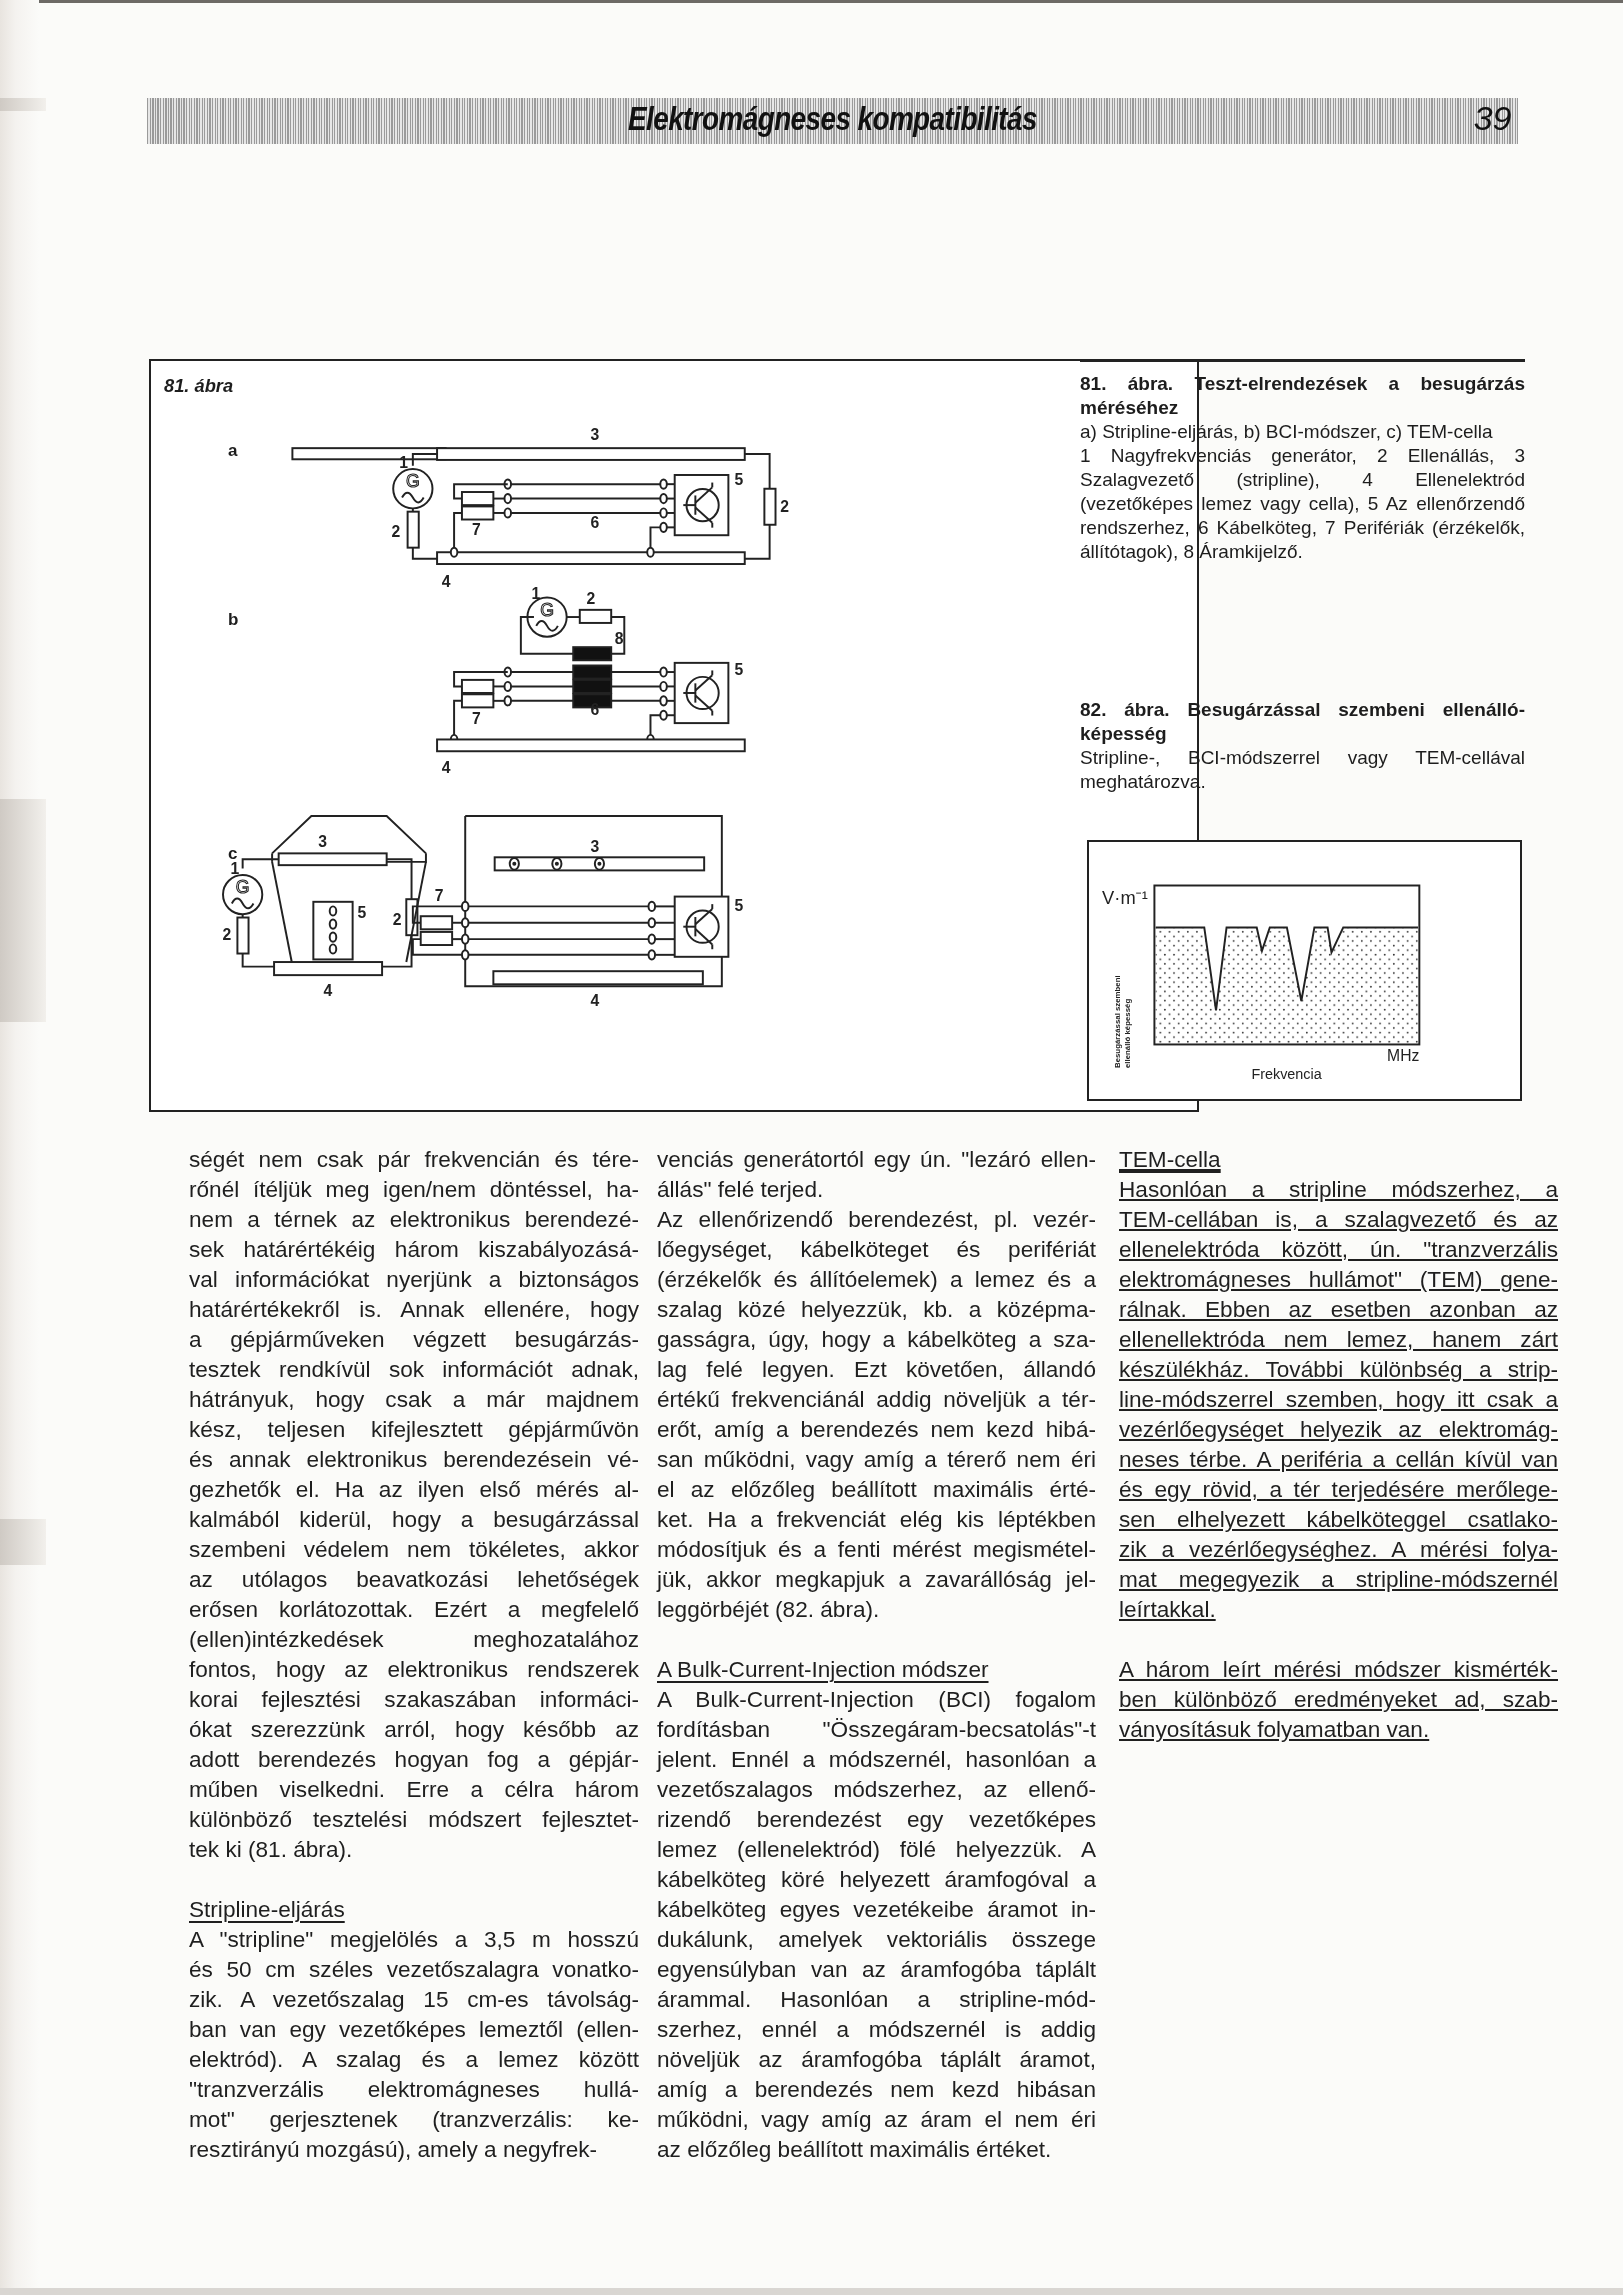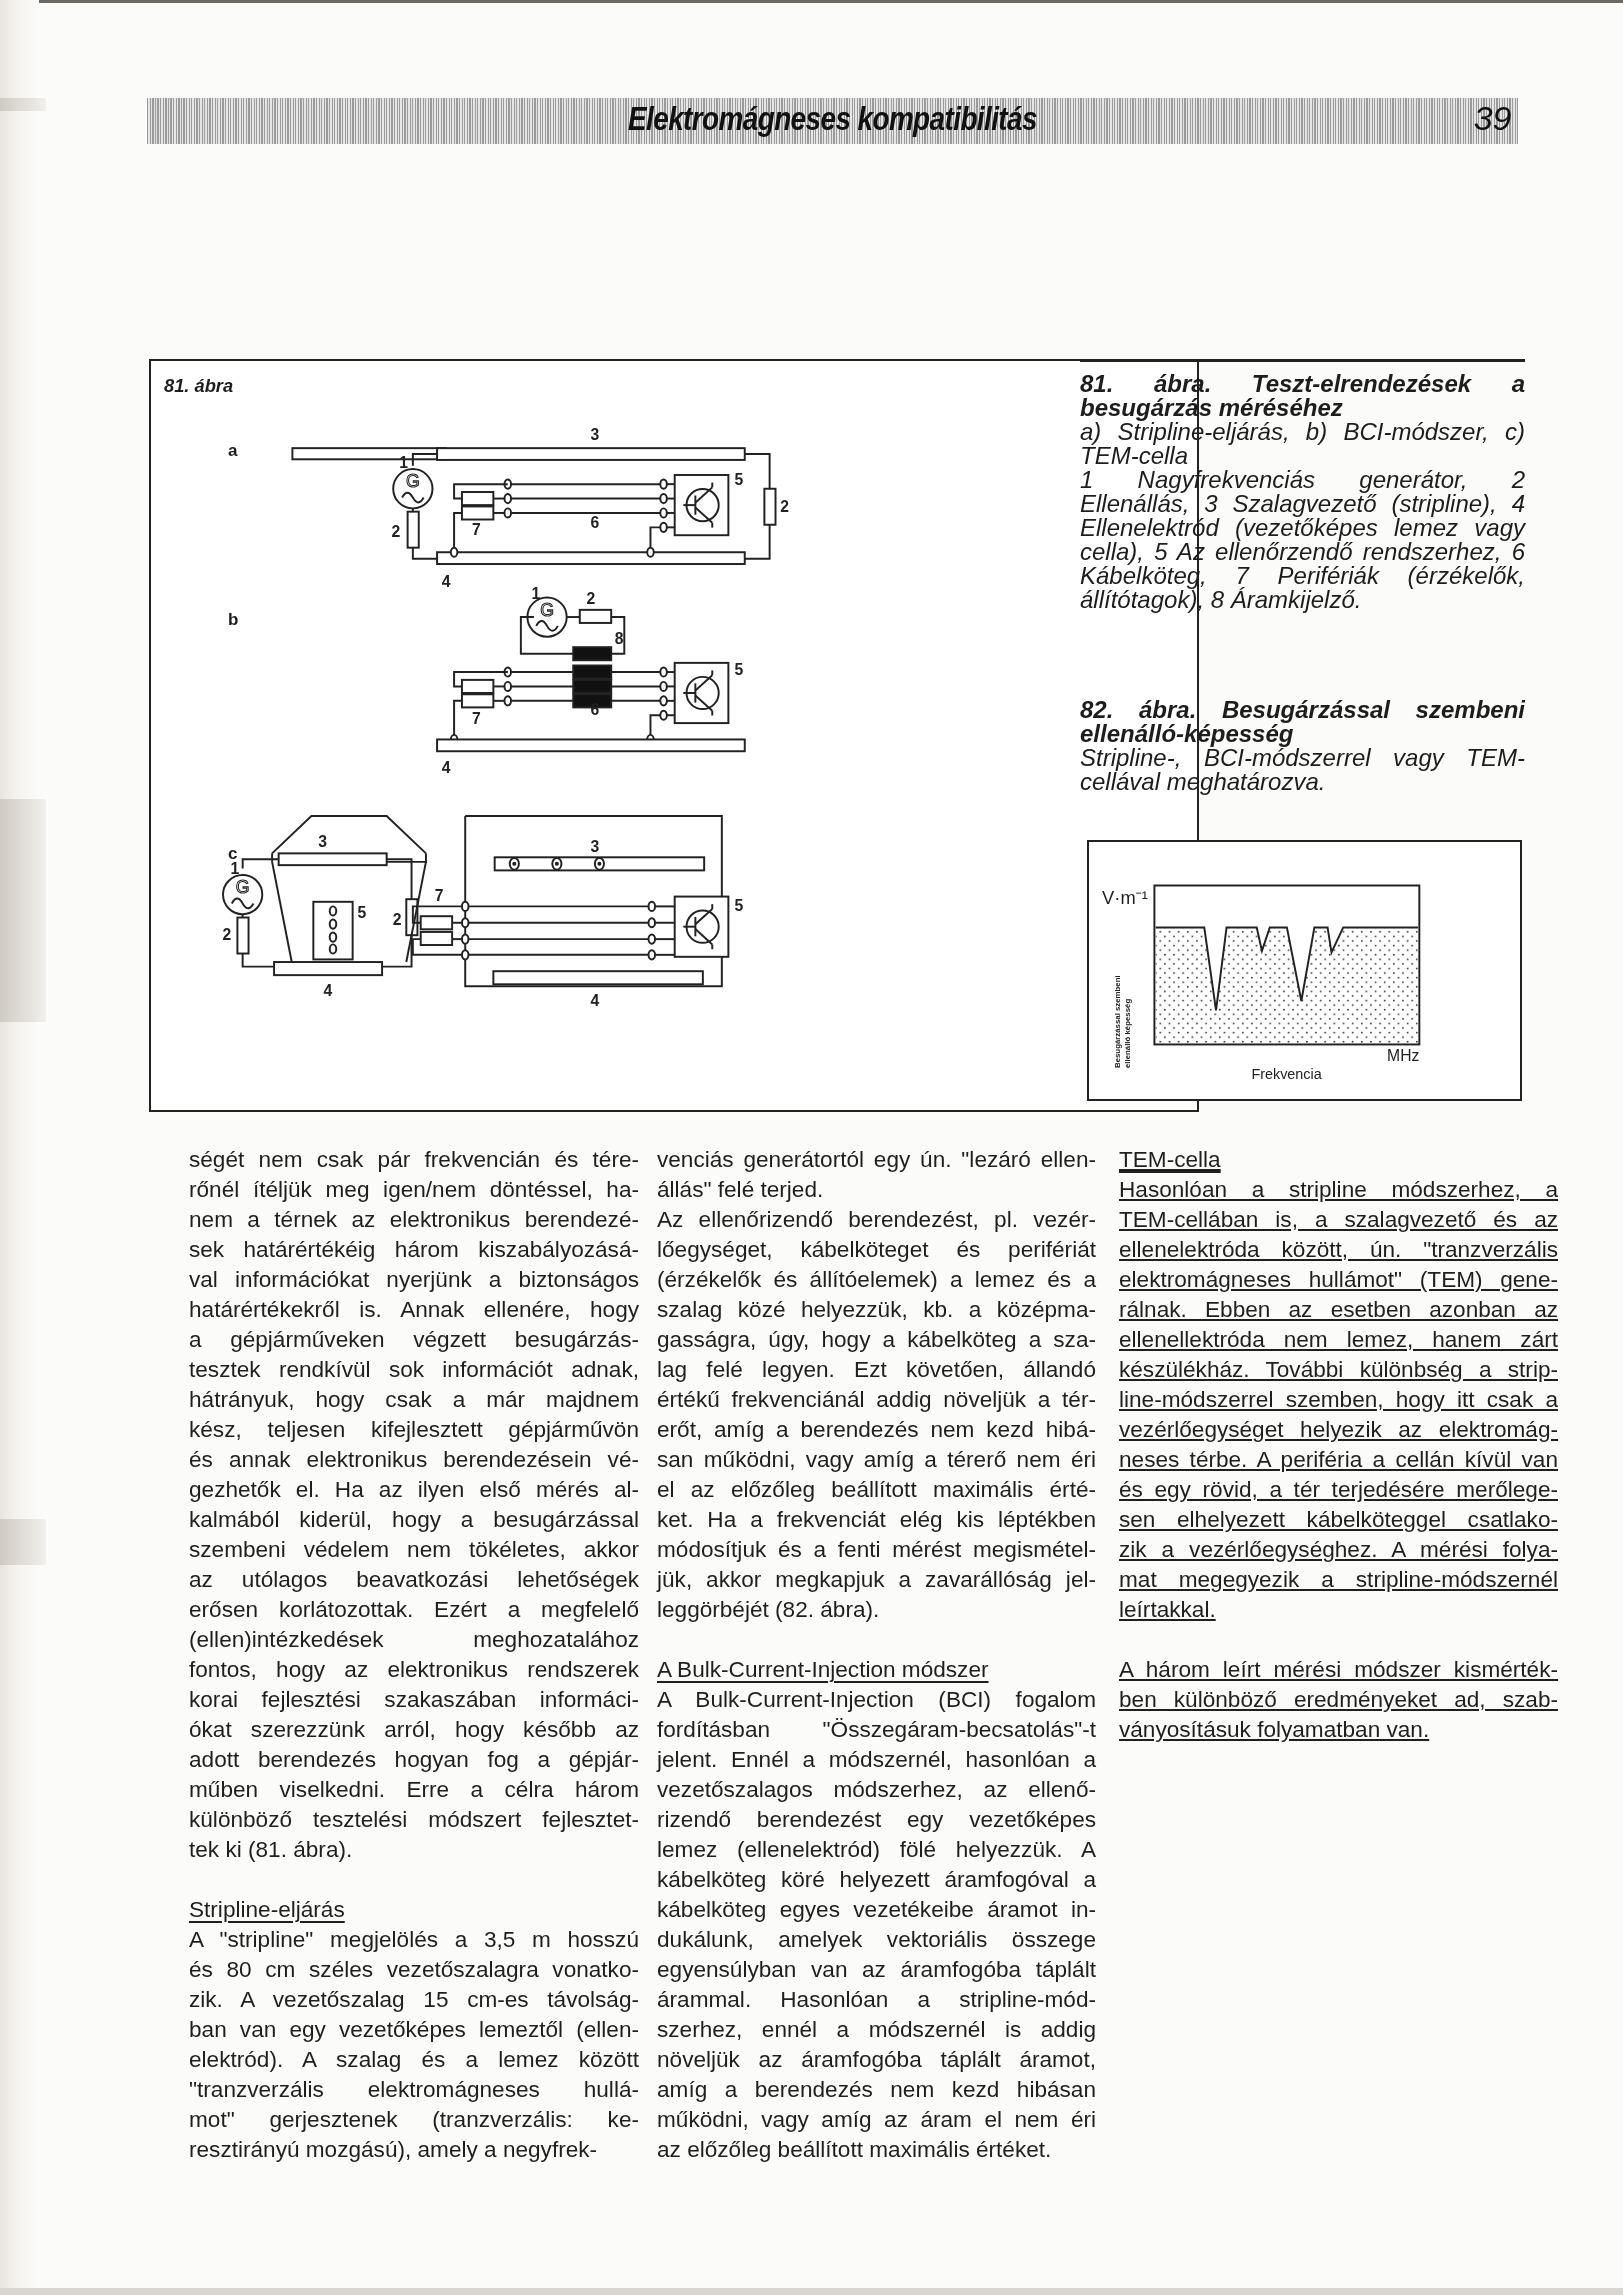--- a/index.html
+++ b/index.html
@@ -38,21 +38,21 @@
   }
   .fig81 .figlabel {
     position:absolute; left:13px; top:14.4px; font-weight:bold; font-style:italic; font-size:18.3px;
   }
   .fig81 svg { position:absolute; left:0; top:0; }
   .sublabel { position:absolute; font-size:17px; font-weight:bold; }
 
   
   .caprule { position:absolute; left:1080px; top:359px; width:445px; height:2.6px; background:#222; }
   .caption {
-    position:absolute; left:1080px; width:445px; font-style:italic; font-size:24px; line-height:24px;
+    position:absolute; left:1080px; width:445px; font-size:19px; line-height:24px;
     text-align:justify;
   }
   .caption .ctitle { font-weight:bold; }
 
   
   .fig82 {
     position:absolute; left:1087px; top:840px; width:435px; height:261px;
     border:2px solid #222; box-sizing:border-box; background:#fff;text-align:center;
   }
   .fig82 svg { position:absolute; left:0; top:0; }
@@ -371,21 +371,21 @@
       <span class="line">ókat szerezzünk arról, hogy később az</span>
       <span class="line">adott berendezés hogyan fog a gépjár-</span>
       <span class="line">műben viselkedni. Erre a célra három</span>
       <span class="line">különböző tesztelési módszert fejlesztet-</span>
       <span class="line last">tek ki (81. ábra).</span>
     </p>
     <div class="gap"></div>
     <div class="sechead">Stripline-eljárás</div>
     <p>
       <span class="line">A "stripline" megjelölés a 3,5 m hosszú</span>
-      <span class="line">és 80 cm széles vezetőszalagra vonatko-</span>
+      <span class="line">és 50 cm széles vezetőszalagra vonatko-</span>
       <span class="line">zik. A vezetőszalag 15 cm-es távolság-</span>
       <span class="line">ban van egy vezetőképes lemeztől (ellen-</span>
       <span class="line">elektród). A szalag és a lemez között</span>
       <span class="line">"tranzverzális elektromágneses hullá-</span>
       <span class="line">mot" gerjesztenek (tranzverzális: ke-</span>
       <span class="line last">resztirányú mozgású), amely a negyfrek-</span>
     </p>
   </div>
 <div class="col" id="col1" style="left:625px;top:1145px;width:439px;">
     <p>

